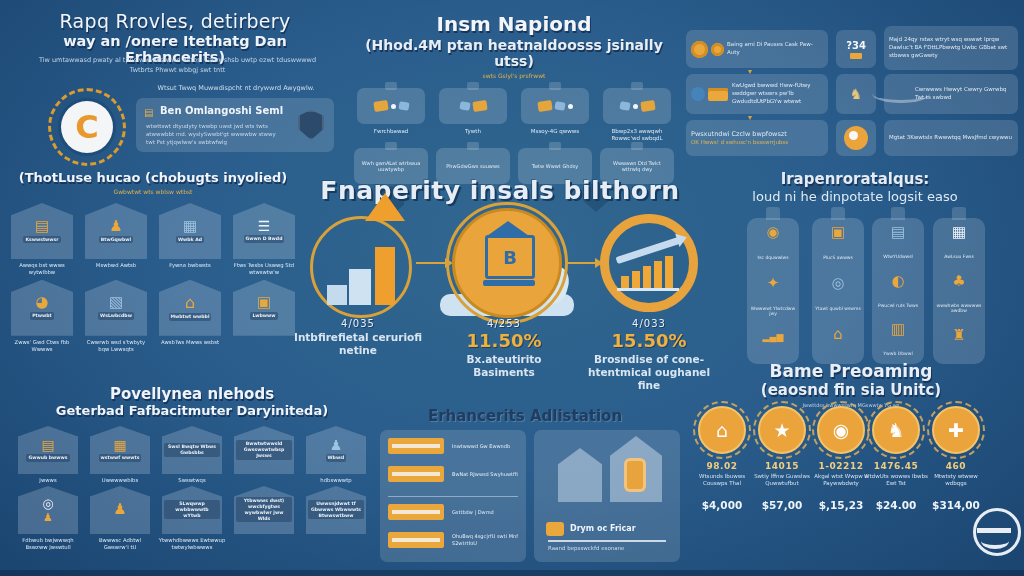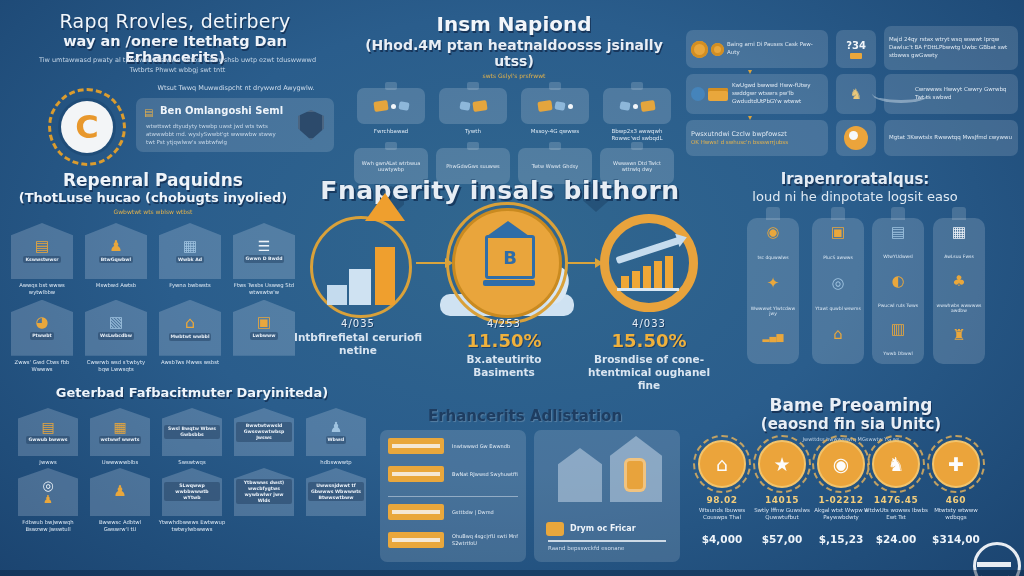--- a/index.html
+++ b/index.html
@@ -123,21 +123,21 @@
   .bmtxt{margin-left:8px;width:66px;font-size:5px;color:#e8f0f8;line-height:1.35;text-align:left;}
   .bmdiv{left:8px;top:66px;width:130px;height:1px;background:rgba(240,245,250,.45);}
   .bmR{left:534px;top:430px;width:146px;height:132px;}
   .house{position:absolute;background:rgba(205,222,238,0.5);clip-path:polygon(50% 0,100% 30%,100% 100%,0 100%,0 30%);}
   .jar{left:90px;top:28px;width:22px;height:34px;background:#e8a33c;border-radius:6px;box-shadow:inset 0 0 0 3px rgba(255,255,255,.35);}
   .pot{left:12px;top:92px;width:18px;height:14px;background:#e9a73c;border-radius:3px;}
   .bm-ht{left:36px;top:94px;width:100px;font-size:8px;font-weight:bold;color:#eef4fa;text-align:left;}
   .bm-hl{left:14px;top:110px;width:118px;height:2px;background:rgba(240,245,250,.8);}
   .bm-hc{left:14px;top:115px;width:122px;font-size:5.5px;color:#cfdded;text-align:left;}
   
-  .br{left:682px;top:395px;width:338px;}
+  .br{left:682px;top:361px;width:338px;}
   .br-t{font-size:17px;font-weight:bold;color:#e9eff6;}
   .br-s{font-size:15px;font-weight:bold;color:#e8eef5;}
   .br-g{font-size:5px;color:#c4d6e8;margin-top:3px;}
   .brc{position:absolute;top:45px;width:44px;height:44px;border-radius:50%;background:#eba43b;border:2px solid #f2c36b;
     display:flex;align-items:center;justify-content:center;font-size:19px;color:#fdfdfd;}
   .brc::after{content:"";position:absolute;inset:-7px;border:2px dashed rgba(233,180,90,.8);border-radius:50%;}
   .brs{position:absolute;top:100px;width:64px;}
   .br-n{font-size:9px;font-weight:bold;color:#f2cd7c;letter-spacing:.5px;}
   .br-l{font-size:5.5px;color:#d6e2ef;line-height:1.3;margin-top:2px;min-height:26px;}
   .br-p{font-size:10.5px;font-weight:bold;color:#eef4fa;}
@@ -266,21 +266,20 @@
     </div>
     <div class="trc card ctr" style="left:150px;top:90px;width:40px;height:36px;justify-content:center;">
       <span class="odisc"></span>
     </div>
     <div class="trc card" style="left:198px;top:90px;width:134px;height:36px;">
       <span class="tr-txt">Mgtat 3Kwwtslx Rwwwtqq MwsJfmd cwywwu</span>
     </div>
   </div>
 
   <div class="abs ctr lm">
-    <div class="sec-t shadow-t" style="font-size:17px;">Repenral Paquidns</div>
     <div class="sec-t shadow-t" style="font-size:13px;">(ThotLuse hucao (chobugts inyolied)</div>
     <div class="tm-g">Gwbwtwt wts wblsw wtbst</div>
     <div class="pentrow">
       <div class="pstack">
         <div class="pent">
             <span class="pico ig g-grid" style="font-size:15px;"></span>
             <span class="ptag">Kswwstwwsr</span>
           </div>
         <div class="plabel">Awwqs bst wwws wytwlbbw</div>
       </div>
@@ -409,20 +408,21 @@
       <span class="v-ico iw g-card"></span>
       <span class="v-lab">AwLsuu Fwss</span>
       <span class="v-ico ig g-tree"></span>
       <span class="v-lab">wwwhwbs wwwwws awdbw</span>
       <span class="v-ico ig g-city"></span>
       <span class="v-lab"></span>
     </div>
   </div>
 
   <div class="abs ctr bl">
+    <div class="sec-t shadow-t" style="font-size:15px;">Povellynea nlehods</div>
     <div class="sec-t shadow-t" style="font-size:13px;">Geterbad Fafbacitmuter Daryiniteda)</div>
     <div class="pentrow">
       <div class="pstack">
           <div class="pent">
             <span class="pico ig g-grid" style="font-size:14px;"></span>
             <span class="ptag">Gwwub bwwws</span>
           </div>
         <div class="plabel">Jwwws</div>
         </div>
       <div class="pstack">

